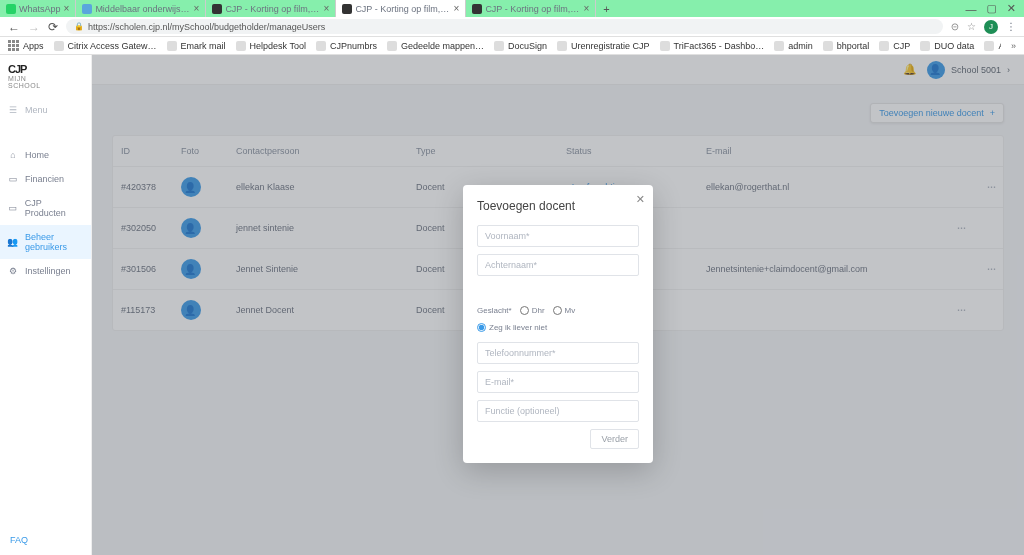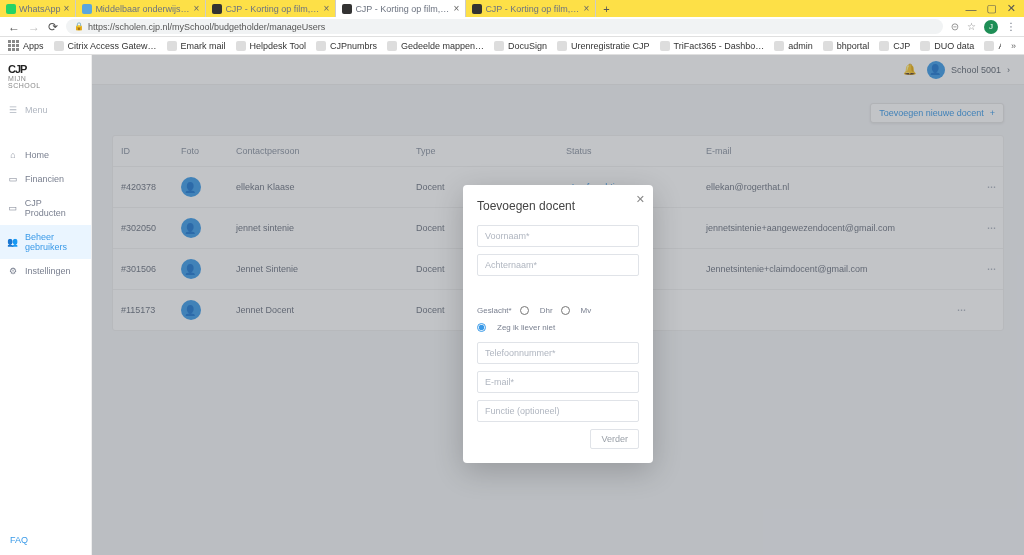--- a/index.html
+++ b/index.html
@@ -1,19 +1,19 @@
 <!DOCTYPE html>
 <html><head>
   <meta charset="utf-8">
   <style>
     * { margin: 0; padding: 0; box-sizing: border-box; font-family: -apple-system, BlinkMacSystemFont, 'Segoe UI', Arial, sans-serif; }
     body { width: 1024px; height: 555px; overflow: hidden; background: #f0f0f0; font-size: 11px; color: #6c7380; }
 
     
-    .browser-top { background: #fde047; height: 17px; display: flex; align-items: stretch; }
+    .browser-top { background: #86efac; height: 17px; display: flex; align-items: stretch; }
     .tab { display: flex; align-items: center; padding: 0 6px; border-right: 1px solid #ccc; font-size: 9px; max-width: 130px; gap: 3px; white-space: nowrap; overflow: hidden; }
     .tab.active { background: #fff; }
     .tab .favicon { width: 10px; height: 10px; border-radius: 2px; display: inline-flex; align-items: center; justify-content: center; font-size: 8px; flex-shrink: 0; }
     .tab .label { overflow: hidden; text-overflow: ellipsis; flex: 1; }
     .tab .close { font-size: 10px; color: #666; flex-shrink: 0; cursor: pointer; }
     .new-tab { width: 20px; display: flex; align-items: center; justify-content: center; color: #555; cursor: pointer; }
     .window-controls { margin-left: auto; display: flex; align-items: center; gap: 10px; padding: 0 8px; color: #555; }
 
     .addr-bar { height: 20px; display: flex; align-items: center; padding: 0 8px; gap: 8px; background: #fff; border-bottom: 1px solid #e0e0e0; font-size: 10px; }
     .nav-btn { color: #555; cursor: pointer; font-size: 12px; }
@@ -60,21 +60,21 @@
 
     
     .overlay { position: absolute; inset: 0; background: rgba(80,85,95,0.35); display: flex; align-items: flex-start; justify-content: center; padding-top: 130px; }
     .modal { width: 190px; background: #fff; border-radius: 4px; box-shadow: 0 8px 30px rgba(0,0,0,0.2); padding: 14px; position: relative; }
     .modal-close { position: absolute; top: 8px; right: 8px; color: #888; cursor: pointer; font-size: 11px; }
     .modal-title { font-size: 12px; color: #444; margin-bottom: 12px; }
     .modal input[type=text] { width: 100%; border: 1px solid #e0e3e8; border-radius: 2px; padding: 5px 7px; font-size: 9px; color: #333; margin-bottom: 7px; outline: none; }
     .modal input[type=text]::placeholder { color: #b0b6c0; }
     .radio-row { display: flex; align-items: center; gap: 8px; font-size: 8px; color: #7a8090; margin-bottom: 10px; flex-wrap: wrap; margin-top: 23px; }
     .radio-row .lbl { color: #7a8090; }
-    .radio-row label { display: flex; align-items: center; gap: 11px; }
+    .radio-row label { display: flex; align-items: center; gap: 3px; }
     .radio-row input { accent-color: #3a9ae8; width: 9px; height: 9px; }
     .verder { margin-left: auto; display: block; border: 1px solid #e0e3e8; background: #fff; color: #9aa0a8; font-size: 9px; padding: 4px 10px; border-radius: 2px; cursor: pointer; }
   </style>
 </head>
 <body>
 
 <div class="browser-top">
   <div id="tabs-container" style="display:flex; flex:0 0 auto;">
       <div class="tab">
         <span class="favicon" style="background:#25d366"></span>
@@ -273,21 +273,20 @@
     <div class="row-menu">⋯</div>
           </div>
           <div class="trow">
     <div>#302050</div>
     <div class="foto-cell">
               <div class="foto-av">👤</div>
             </div>
     <div>jennet sintenie</div>
     <div>Docent</div>
     <div><span class="status-dot"></span></div>
-    <div>jennetsintenie+aangewezendocent@gmail.com</div>
     <div class="row-menu">⋯</div>
           </div>
           <div class="trow">
     <div>#301506</div>
     <div class="foto-cell">
               <div class="foto-av">👤</div>
             </div>
     <div>Jennet Sintenie</div>
     <div>Docent</div>
     <div><span class="status-dot"></span></div>

